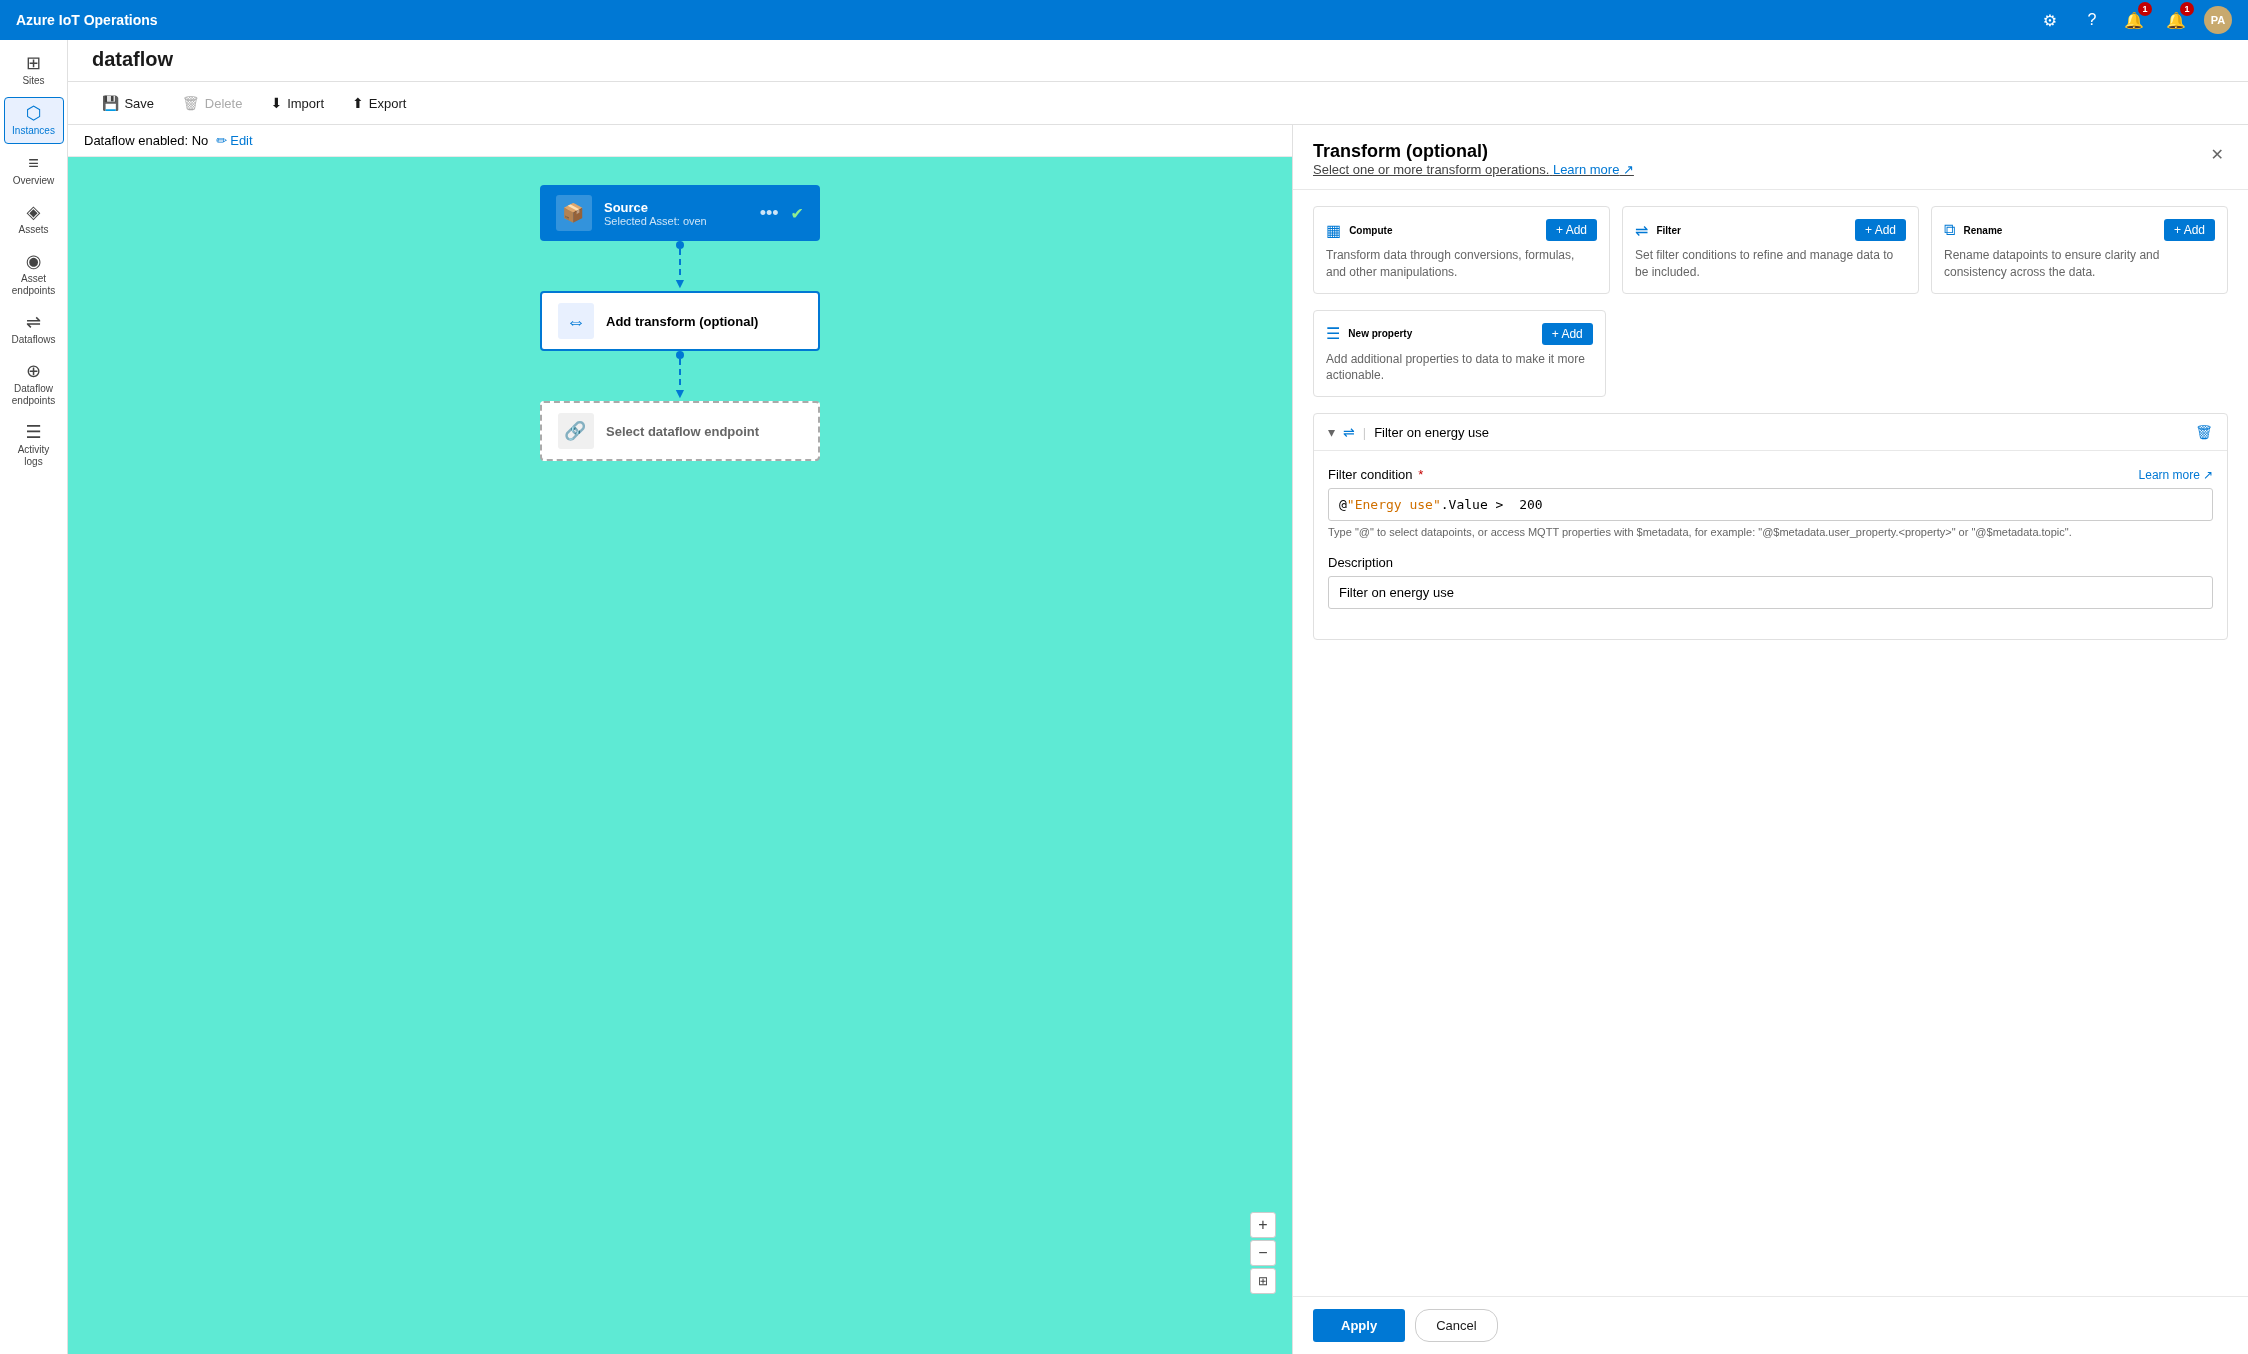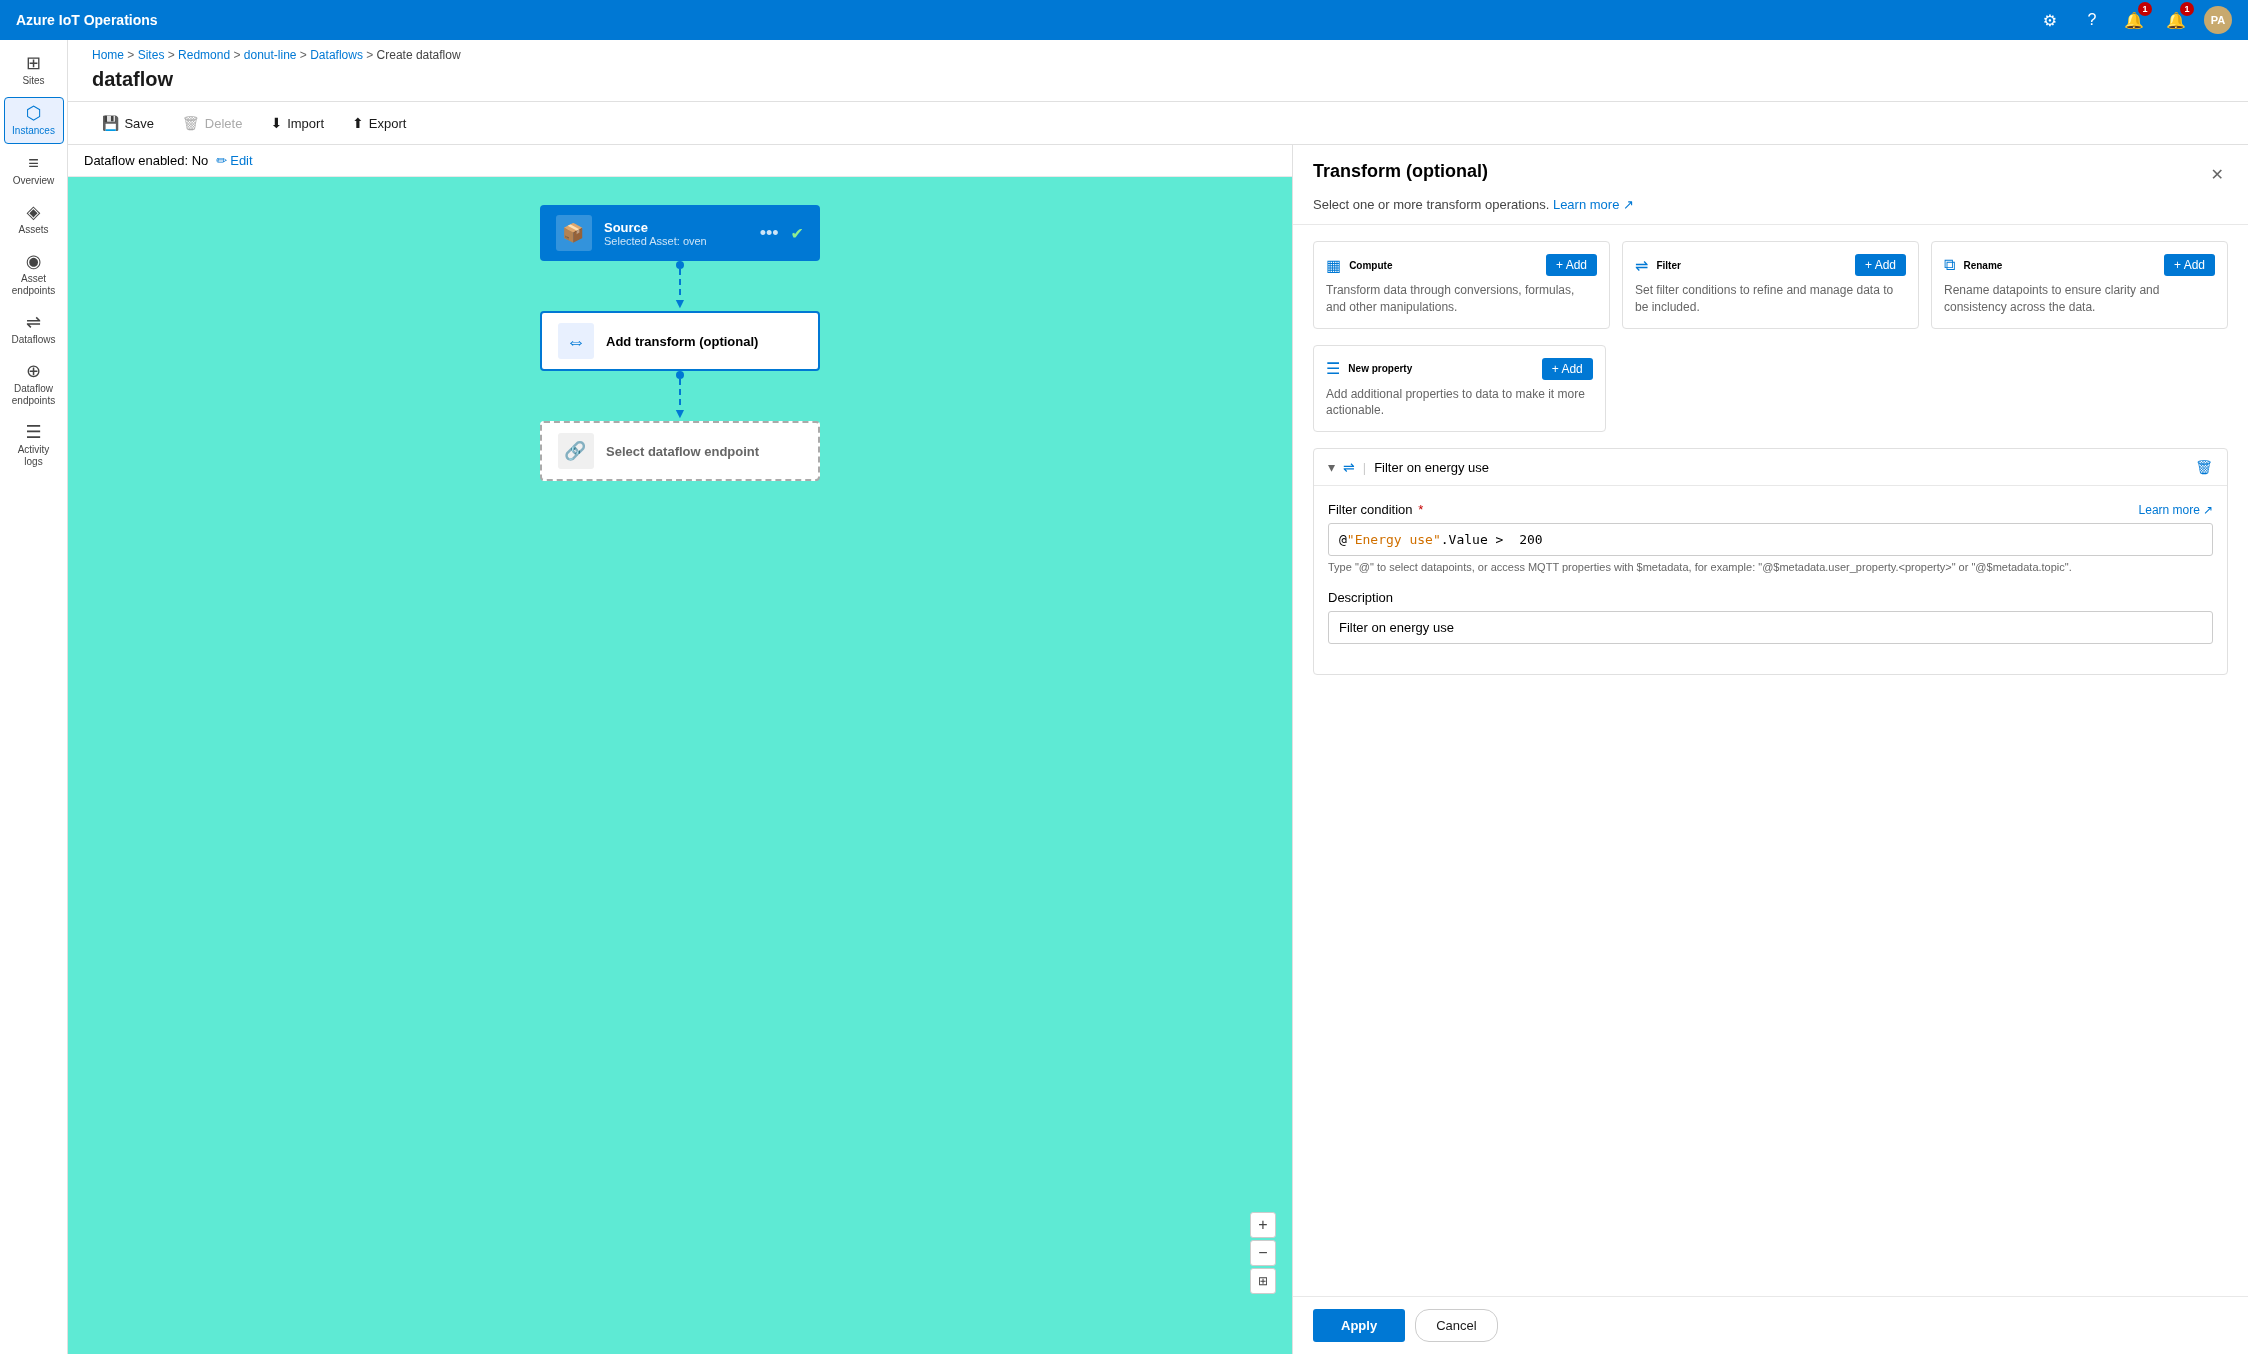--- a/index.html
+++ b/index.html
@@ -223,21 +223,21 @@
     }
 
     .panel-header {
       padding: 16px 20px 12px 20px;
       border-bottom: 1px solid #e8e8e8;
       display: flex;
       align-items: flex-start;
       justify-content: space-between;
     }
     .panel-title { font-size: 18px; font-weight: 600; }
-    .panel-subtitle { font-size: 13px; color: #444; margin-top: 15px; }
+    .panel-subtitle { font-size: 13px; color: #444; margin-top: 0; text-decoration: underline; }
     .panel-subtitle a { color: #0078d4; text-decoration: none; }
     .panel-close { cursor: pointer; font-size: 16px; color: #666; padding: 4px; border-radius: 3px; }
 
     .panel-body {
       flex: 1;
       overflow-y: auto;
       padding: 16px 20px;
     }
 
     
@@ -417,28 +417,20 @@
     </div>
     <div class="sidebar-item">
       <span class="sidebar-item-icon">☰</span>
       <span class="sidebar-item-label">Activity logs</span>
     </div>
   </div>
 
   <div class="content-area">
 
     <div class="breadcrumb-area">
-      <div class="breadcrumb">
-        <a>Home</a> &gt;
-        <a>Sites</a> &gt;
-        <a>Redmond</a> &gt;
-        <a>donut-line</a> &gt;
-        <a>Dataflows</a> &gt;
-        <span>Create dataflow</span>
-      </div>
       <div class="page-title">dataflow</div>
     </div>
 
     <div class="toolbar">
       <button class="toolbar-btn">
         <span class="toolbar-icon">💾</span>
         <span>Save</span>
       </button>
       <button class="toolbar-btn disabled">
         <span class="toolbar-icon">🗑</span>

